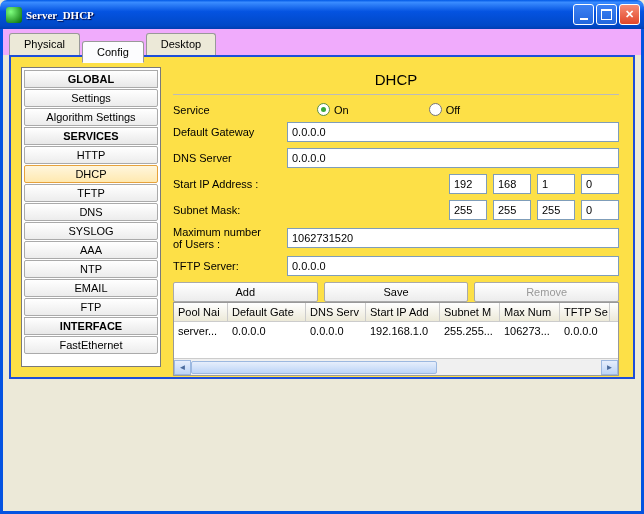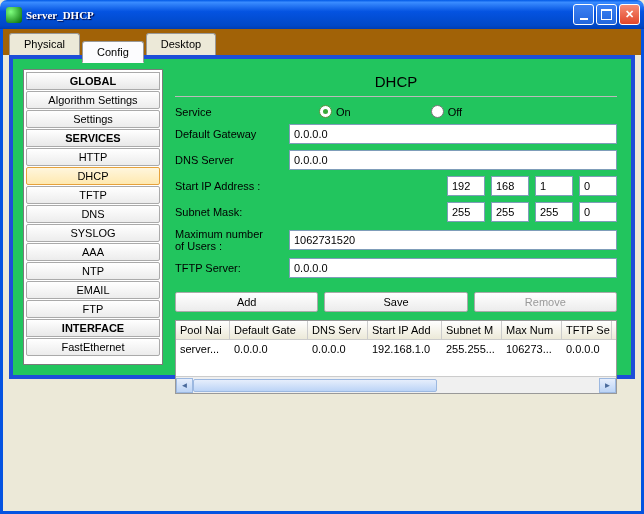--- a/index.html
+++ b/index.html
@@ -11,25 +11,25 @@
 .win-btns { display: flex; gap: 2px; }
 .win-btn { width: 21px; height: 21px; border-radius: 3px; border: 1px solid #fff; display: flex; align-items: center; justify-content: center; font-weight: bold; font-size: 11px; color: #fff; }
 .win-min, .win-max { background: linear-gradient(to bottom, #3c81f3, #2266dd); }
 .win-close { background: linear-gradient(to bottom, #f68d75, #e1462a); }
 .win-min::before { content: ""; width: 8px; height: 2px; background: #fff; margin-top: 8px; }
 .win-max::before { content: ""; width: 9px; height: 8px; border: 1px solid #fff; border-top-width: 2px; }
 .win-close::before { content: "✕"; font-size: 11px; }
 
 .window-body { position: absolute; top: 29px; left: 0; right: 0; bottom: 0; border: 3px solid #0453e1; border-top: none; background: #ece9d8; }
 
-.tabs { display: flex; padding: 4px 7px 0 6px; background: #a16207; }
+.tabs { display: flex; padding: 4px 7px 0 6px; background: #f0abfc; }
 .tab { padding: 4px 14px; background: #ece9d8; border: 1px solid #999; border-bottom: none; border-radius: 3px 3px 0 0; margin-right: 2px; cursor: pointer; }
 .tab.active { background: #fcfcfe; border-bottom: 1px solid #fcfcfe; position: relative; top: 8px; font-weight: normal; }
 
-.content { border: 4px solid #1d4ed8; margin: 0 6px 6px 6px; background: #22c55e; height: 324px; display: flex; padding: 10px; gap: 8px; }
+.content { border: 2px solid #1d4ed8; margin: 0 6px 6px 6px; background: #fde047; height: 324px; display: flex; padding: 10px; gap: 8px; }
 
 .sidebar { width: 140px; border: 1px solid #7a7a7a; background: #fff; padding: 2px; display: flex; flex-direction: column; gap: 1px; }
 .side-header { background: linear-gradient(to bottom, #fff, #e8e8e8); border: 1px solid #aaa; text-align: center; font-weight: bold; padding: 2px 0; }
 .side-btn { background: linear-gradient(to bottom, #fff, #ececec); border: 1px solid #aaa; text-align: center; padding: 2px 0; cursor: pointer; border-radius: 2px; }
 .side-btn.selected { border: 1px solid #e6a23c; background: linear-gradient(to bottom, #fff6dd, #ffe9b0); }
 .side-spacer { flex: 1; }
 
 .main { flex: 1; display: flex; flex-direction: column; padding: 0 4px; }
 .main h2 { text-align: center; font-size: 15px; font-weight: normal; margin: 4px 0 6px; }
 .hr { border: none; border-top: 1px solid #bbb; margin-bottom: 8px; }
@@ -40,21 +40,21 @@
 .row input.full { flex: 1; }
 .ip-group { margin-left: auto; display: flex; gap: 6px; }
 .ip-group input { width: 38px; text-align: left; }
 
 .radio-group { display: flex; gap: 80px; margin-left: 30px; }
 .radio-item { display: flex; align-items: center; gap: 4px; }
 .radio-outer { width: 13px; height: 13px; border: 1px solid #5c8f3f; border-radius: 50%; display: flex; align-items: center; justify-content: center; background: #fff; }
 .radio-outer.off { border-color: #777; }
 .radio-inner { width: 5px; height: 5px; background: #39a939; border-radius: 50%; }
 
-.btn-row { display: flex; gap: 6px; margin: 8px 0; justify-content: flex-end; }
+.btn-row { display: flex; gap: 6px; margin: 0 0; justify-content: flex-end; }
 .btn { flex: 1; background: linear-gradient(to bottom, #fff, #ececec); border: 1px solid #aaa; border-radius: 2px; text-align: center; padding: 3px 0; cursor: pointer; }
 .btn.disabled { color: #999; }
 
 .table-wrap { border: 1px solid #999; background: #fff; }
 .thead { display: flex; background: linear-gradient(to bottom, #fff, #ece9d8); border-bottom: 1px solid #ccc; }
 .thead div { padding: 3px 4px; border-right: 1px solid #ccc; white-space: nowrap; overflow: hidden; }
 .trow { display: flex; }
 .trow div { padding: 3px 4px; white-space: nowrap; overflow: hidden; }
 .c1{width:54px}.c2{width:78px}.c3{width:60px}.c4{width:74px}.c5{width:60px}.c6{width:60px}.c7{width:50px}
 
@@ -79,22 +79,22 @@
 <div class="window-body">
   <div class="tabs">
     <div class="tab">Physical</div>
     <div class="tab active">Config</div>
     <div class="tab">Desktop</div>
   </div>
 
   <div class="content">
     <div class="sidebar">
       <div class="side-header">GLOBAL</div>
+      <div class="side-btn">Settings</div>
       <div class="side-btn">Algorithm Settings</div>
-      <div class="side-btn">Settings</div>
       <div class="side-header">SERVICES</div>
       <div class="side-btn">HTTP</div>
       <div class="side-btn selected">DHCP</div>
       <div class="side-btn">TFTP</div>
       <div class="side-btn">DNS</div>
       <div class="side-btn">SYSLOG</div>
       <div class="side-btn">AAA</div>
       <div class="side-btn">NTP</div>
       <div class="side-btn">EMAIL</div>
       <div class="side-btn">FTP</div>

